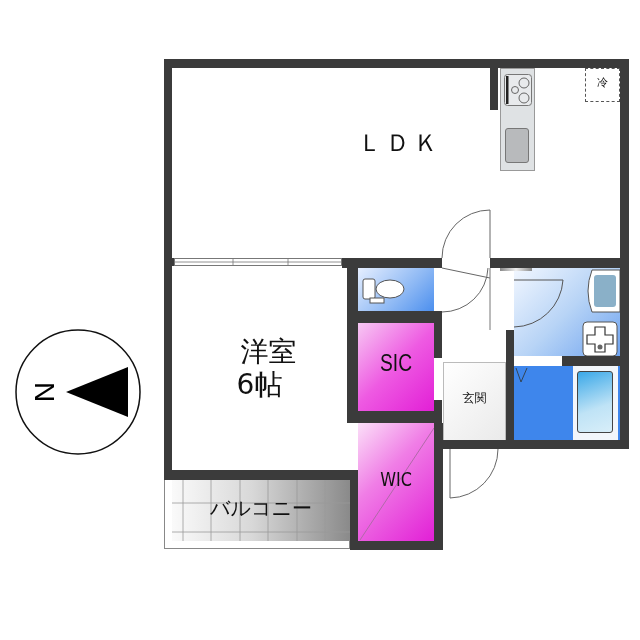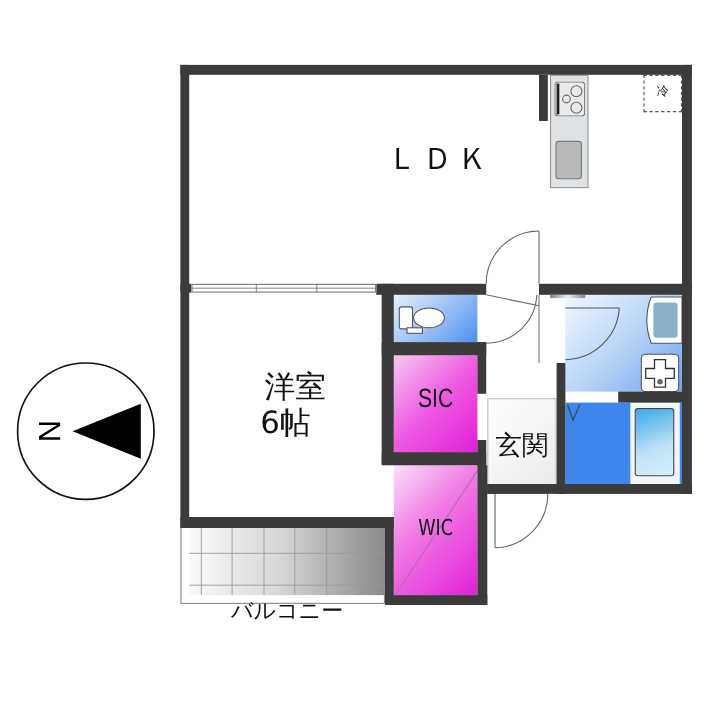--- a/index.html
+++ b/index.html
@@ -39,21 +39,21 @@
   <div class="abs" style="left:358px;top:323px;width:76px;height:88px;background:linear-gradient(135deg,#f7c8f3 0%,#ee5ae2 50%,#e21fd6 100%);"></div>
   <div class="label" style="left:358px;top:350px;width:76px;font-size:24px;font-family:'Liberation Sans Narrow','Liberation Sans',sans-serif;transform:scaleX(0.8);">SIC</div>
 
   <div class="abs" style="left:358px;top:423px;width:76px;height:118px;background:linear-gradient(135deg,#fbe0f8 0%,#f07ee6 40%,#e21fd6 100%);"></div>
   <svg width="640" height="640" style="pointer-events:none">
       <line x1="360" y1="540" x2="434" y2="428" stroke="#b06aa8" stroke-width="1"></line>
     </svg>
   <div class="label" style="left:358px;top:468px;width:76px;font-size:20px;transform:scaleX(0.8);">WIC</div>
 
   <div class="abs" style="left:443px;top:362px;width:63px;height:79px;background:linear-gradient(135deg,#fff 0%,#eaeaea 100%);border:1px solid #bbb;"></div>
-  <div class="label" style="left:443px;top:392px;width:63px;font-size:24px;">玄関</div>
+  <div class="label" style="left:443px;top:392px;width:63px;font-size:12px;">玄関</div>
 
   <div class="abs" style="left:514px;top:268px;width:106px;height:88px;background:linear-gradient(135deg,#f2f7ff 0%,#b8d4f6 50%,#6ea3f0 100%);"></div>
   <div class="abs" style="left:584px;top:268px;width:36px;height:46px;">
     <svg width="36" height="46">
       <path d="M8,2 L36,2 L36,44 L8,44 Q0,23 8,2 Z" fill="#fff" stroke="#555" stroke-width="1"></path>
       <rect x="10" y="7" width="22" height="32" rx="3" fill="#8ab0c8"></rect>
     </svg>
   </div>
   <div class="abs" style="left:582px;top:321px;width:36px;height:36px;">
     <svg width="36" height="36">
@@ -82,21 +82,21 @@
       <line x1="183" y1="479" x2="183" y2="541"></line>
       <line x1="211" y1="479" x2="211" y2="541"></line>
       <line x1="240" y1="479" x2="240" y2="541"></line>
       <line x1="268" y1="479" x2="268" y2="541"></line>
       <line x1="297" y1="479" x2="297" y2="541"></line>
       <line x1="325" y1="479" x2="325" y2="541"></line>
       <line x1="172" y1="503" x2="350" y2="503"></line>
       <line x1="172" y1="532" x2="350" y2="532"></line>
     </g>
   </svg>
-  <div class="label" style="left:172px;top:497px;width:178px;font-size:20px;margin-top:47px;">バルコニー</div>
+  <div class="label" style="left:172px;top:497px;width:178px;font-size:20px;">バルコニー</div>
 
   <div class="abs" style="left:500px;top:68px;width:35px;height:103px;background:#dfe2e4;border:1px solid #999;"></div>
   <div class="abs" style="left:504px;top:74px;width:28px;height:32px;">
     <svg width="28" height="32">
       <rect x="0.5" y="0.5" width="27" height="31" rx="3" fill="#e8eaec" stroke="#777"></rect>
       <rect x="2" y="2" width="2.5" height="28" fill="#222"></rect>
       <circle cx="20" cy="9" r="5" fill="none" stroke="#666"></circle>
       <circle cx="11" cy="16" r="3.5" fill="none" stroke="#666"></circle>
       <circle cx="20" cy="24" r="5" fill="none" stroke="#666"></circle>
     </svg>
@@ -141,17 +141,17 @@
     <line x1="490" y1="210" x2="490" y2="258" stroke="#666" stroke-width="1"></line>
     <path d="M442,268 L490,278 M442,312 A46,46 0 0 0 488,268" fill="none" stroke="#666" stroke-width="1"></path>
     <line x1="490" y1="268" x2="490" y2="330" stroke="#777" stroke-width="1"></line>
   </svg>
 
   <svg width="640" height="640" style="pointer-events:none">
     <line x1="450" y1="449" x2="450" y2="498" stroke="#666" stroke-width="1"></line>
     <path d="M450,498 A49,49 0 0 0 498,449" fill="none" stroke="#666" stroke-width="1"></path>
   </svg>
 
-  <div class="label" style="left:300px;top:130px;width:200px;font-size:28px;letter-spacing:4px;text-align:center;">ＬＤＫ</div>
+  <div class="label" style="left:300px;top:130px;width:200px;font-size:24px;letter-spacing:4px;text-align:center;">ＬＤＫ</div>
   <div class="label" style="left:172px;top:337px;width:193px;font-size:28px;">洋室</div>
   <div class="label" style="left:172px;top:370px;width:175px;font-size:28px;">6帖</div>
 
 </div>
 
 </body></html>

